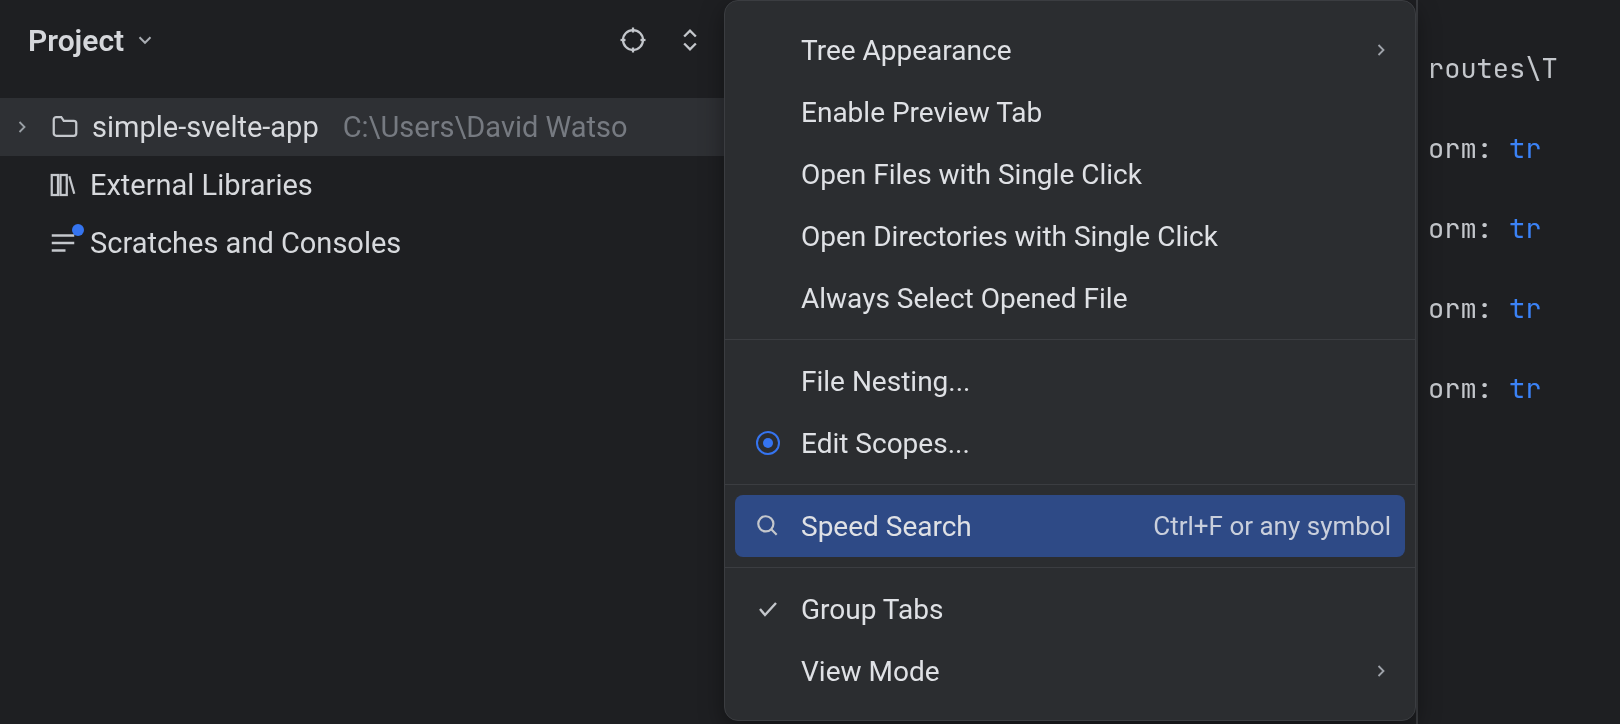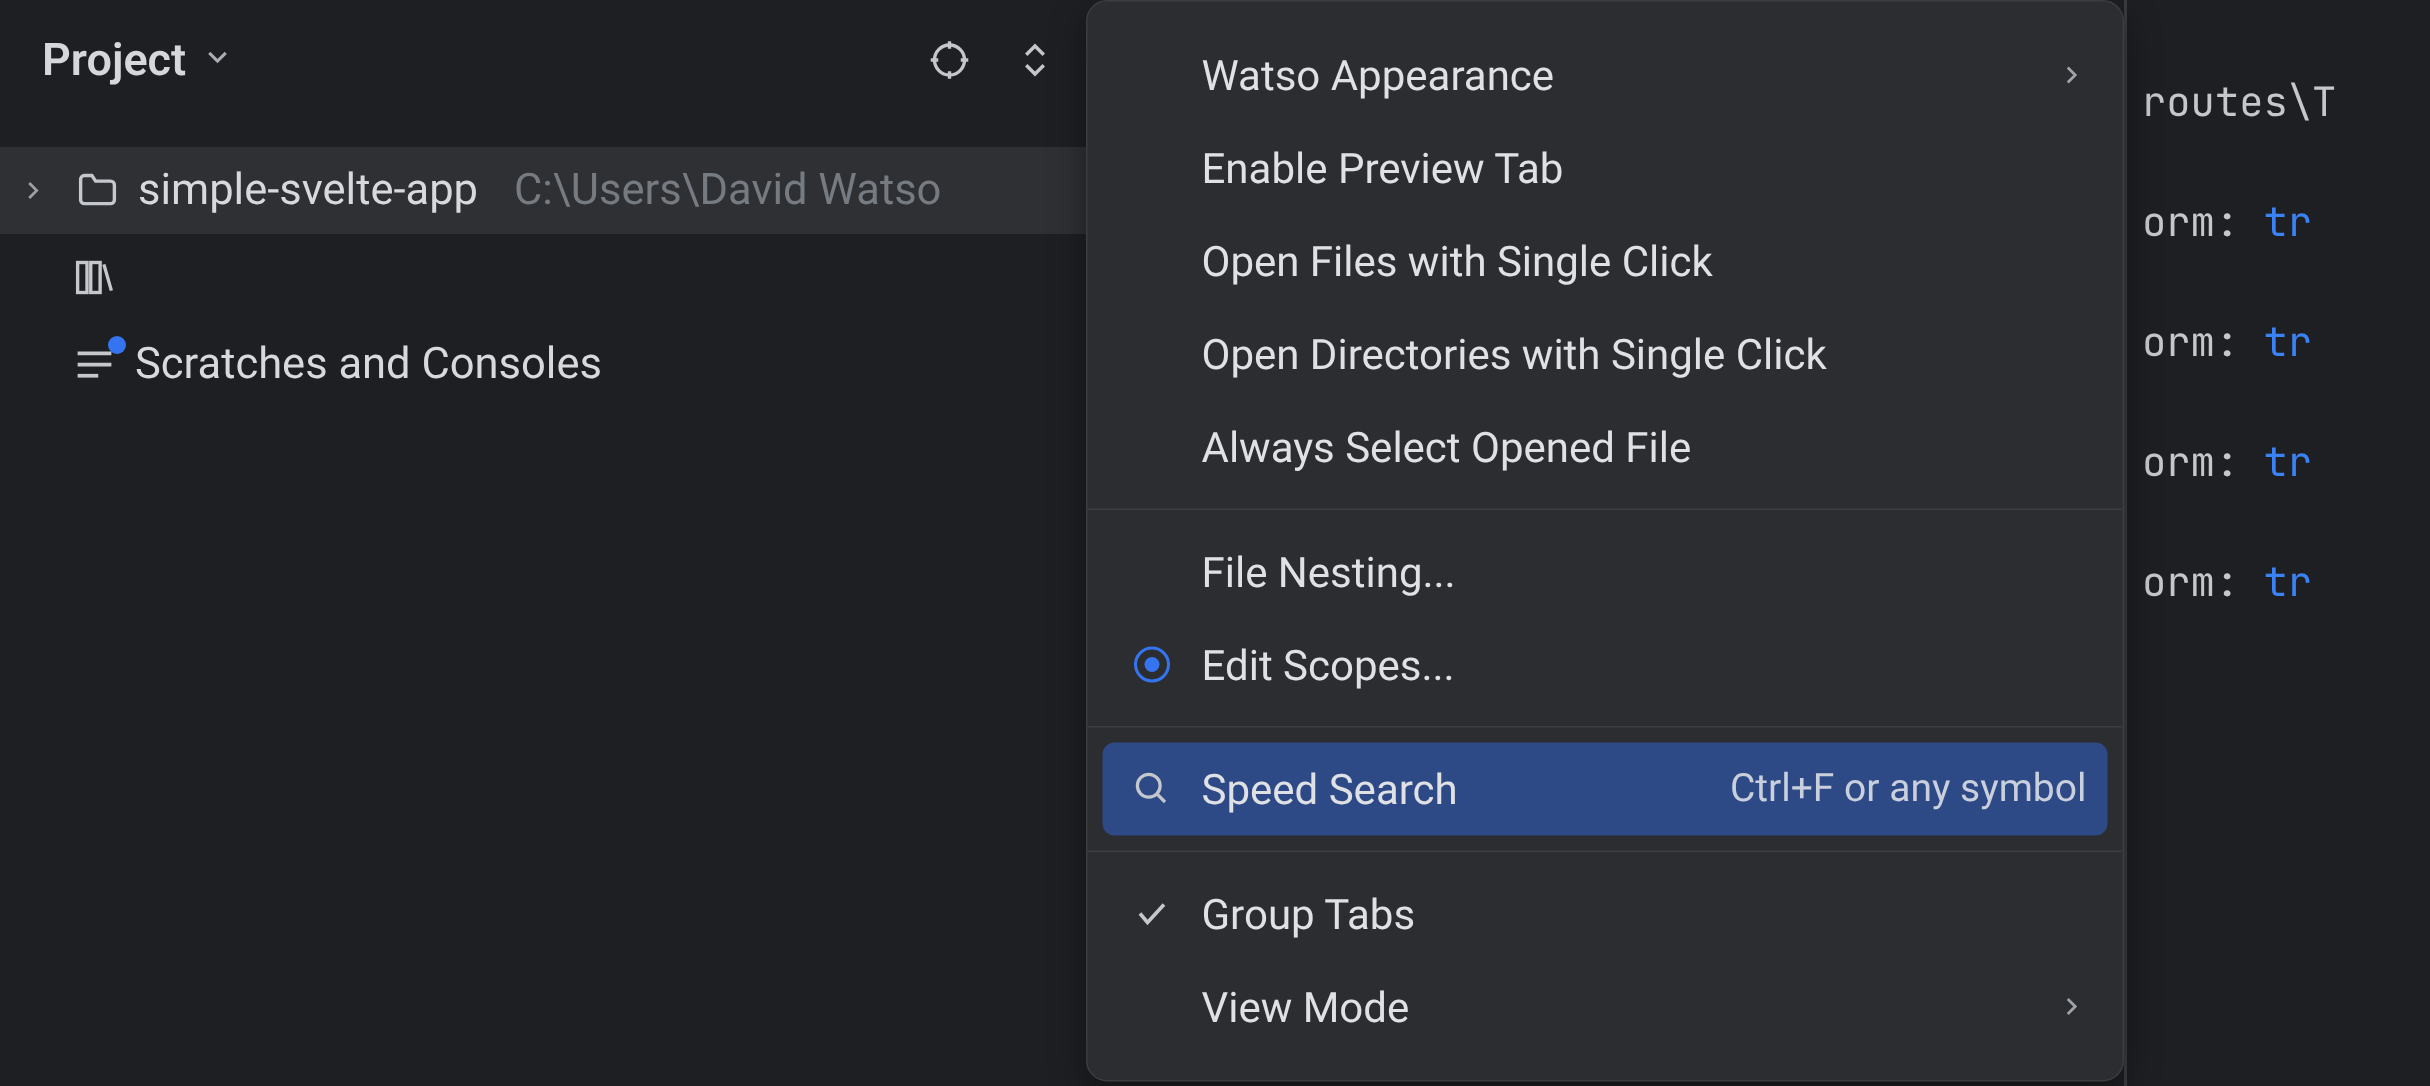--- a/index.html
+++ b/index.html
@@ -26,21 +26,21 @@
   .sidebar-header {
     display: flex;
     align-items: center;
     justify-content: space-between;
     height: 80px;
     padding: 0 20px 0 28px;
   }
 
   .header-title-group {
     display: flex;
-    align-items: flex-start;
+    align-items: flex-end;
     gap: 10px;
   }
 
   .header-title {
     font-size: 30px;
     font-weight: 600;
     color: #d5d7db;
   }
 
   .chevron-down {
@@ -285,20 +285,21 @@
     </div>
 
     <div class="tree-row indent">
       <span class="tree-icon">
         <svg width="30" height="30" viewBox="0 0 24 24" fill="none" stroke="currentColor" stroke-width="1.8">
             <rect x="3" y="4" width="5" height="16"></rect>
             <rect x="10" y="4" width="5" height="16"></rect>
             <line x1="17" y1="5" x2="21" y2="19"></line>
           </svg>
       </span>
+      <span class="tree-label">External Libraries</span>
     </div>
 
     <div class="tree-row indent">
       <span class="tree-icon scratches-icon-wrap">
         <svg width="30" height="30" viewBox="0 0 24 24" fill="none" stroke="currentColor" stroke-width="2">
             <line x1="3" y1="6" x2="21" y2="6"></line>
             <line x1="3" y1="12" x2="21" y2="12"></line>
             <line x1="3" y1="18" x2="14" y2="18"></line>
           </svg>
         <span class="blue-dot"></span>
@@ -313,21 +314,21 @@
   <div class="editor-line"><span>orm:</span>&nbsp;<span class="kw">tr</span></div>
   <div class="editor-line"><span>orm:</span>&nbsp;<span class="kw">tr</span></div>
   <div class="editor-line"><span>orm:</span>&nbsp;<span class="kw">tr</span></div>
   <div class="editor-line"><span>orm:</span>&nbsp;<span class="kw">tr</span></div>
 </div>
 
 <div class="context-menu">
 
   <div class="menu-item">
     <span class="menu-icon-slot"></span>
-    <span class="menu-label">Watso Appearance</span>
+    <span class="menu-label">Tree Appearance</span>
     <span class="menu-arrow">
       <svg width="20" height="20" viewBox="0 0 24 24" fill="none" stroke="currentColor" stroke-width="2.2">
           <polyline points="9 6 15 12 9 18"></polyline>
         </svg>
     </span>
   </div>
 
   <div class="menu-item">
     <span class="menu-icon-slot"></span>
     <span class="menu-label">Enable Preview Tab</span>

